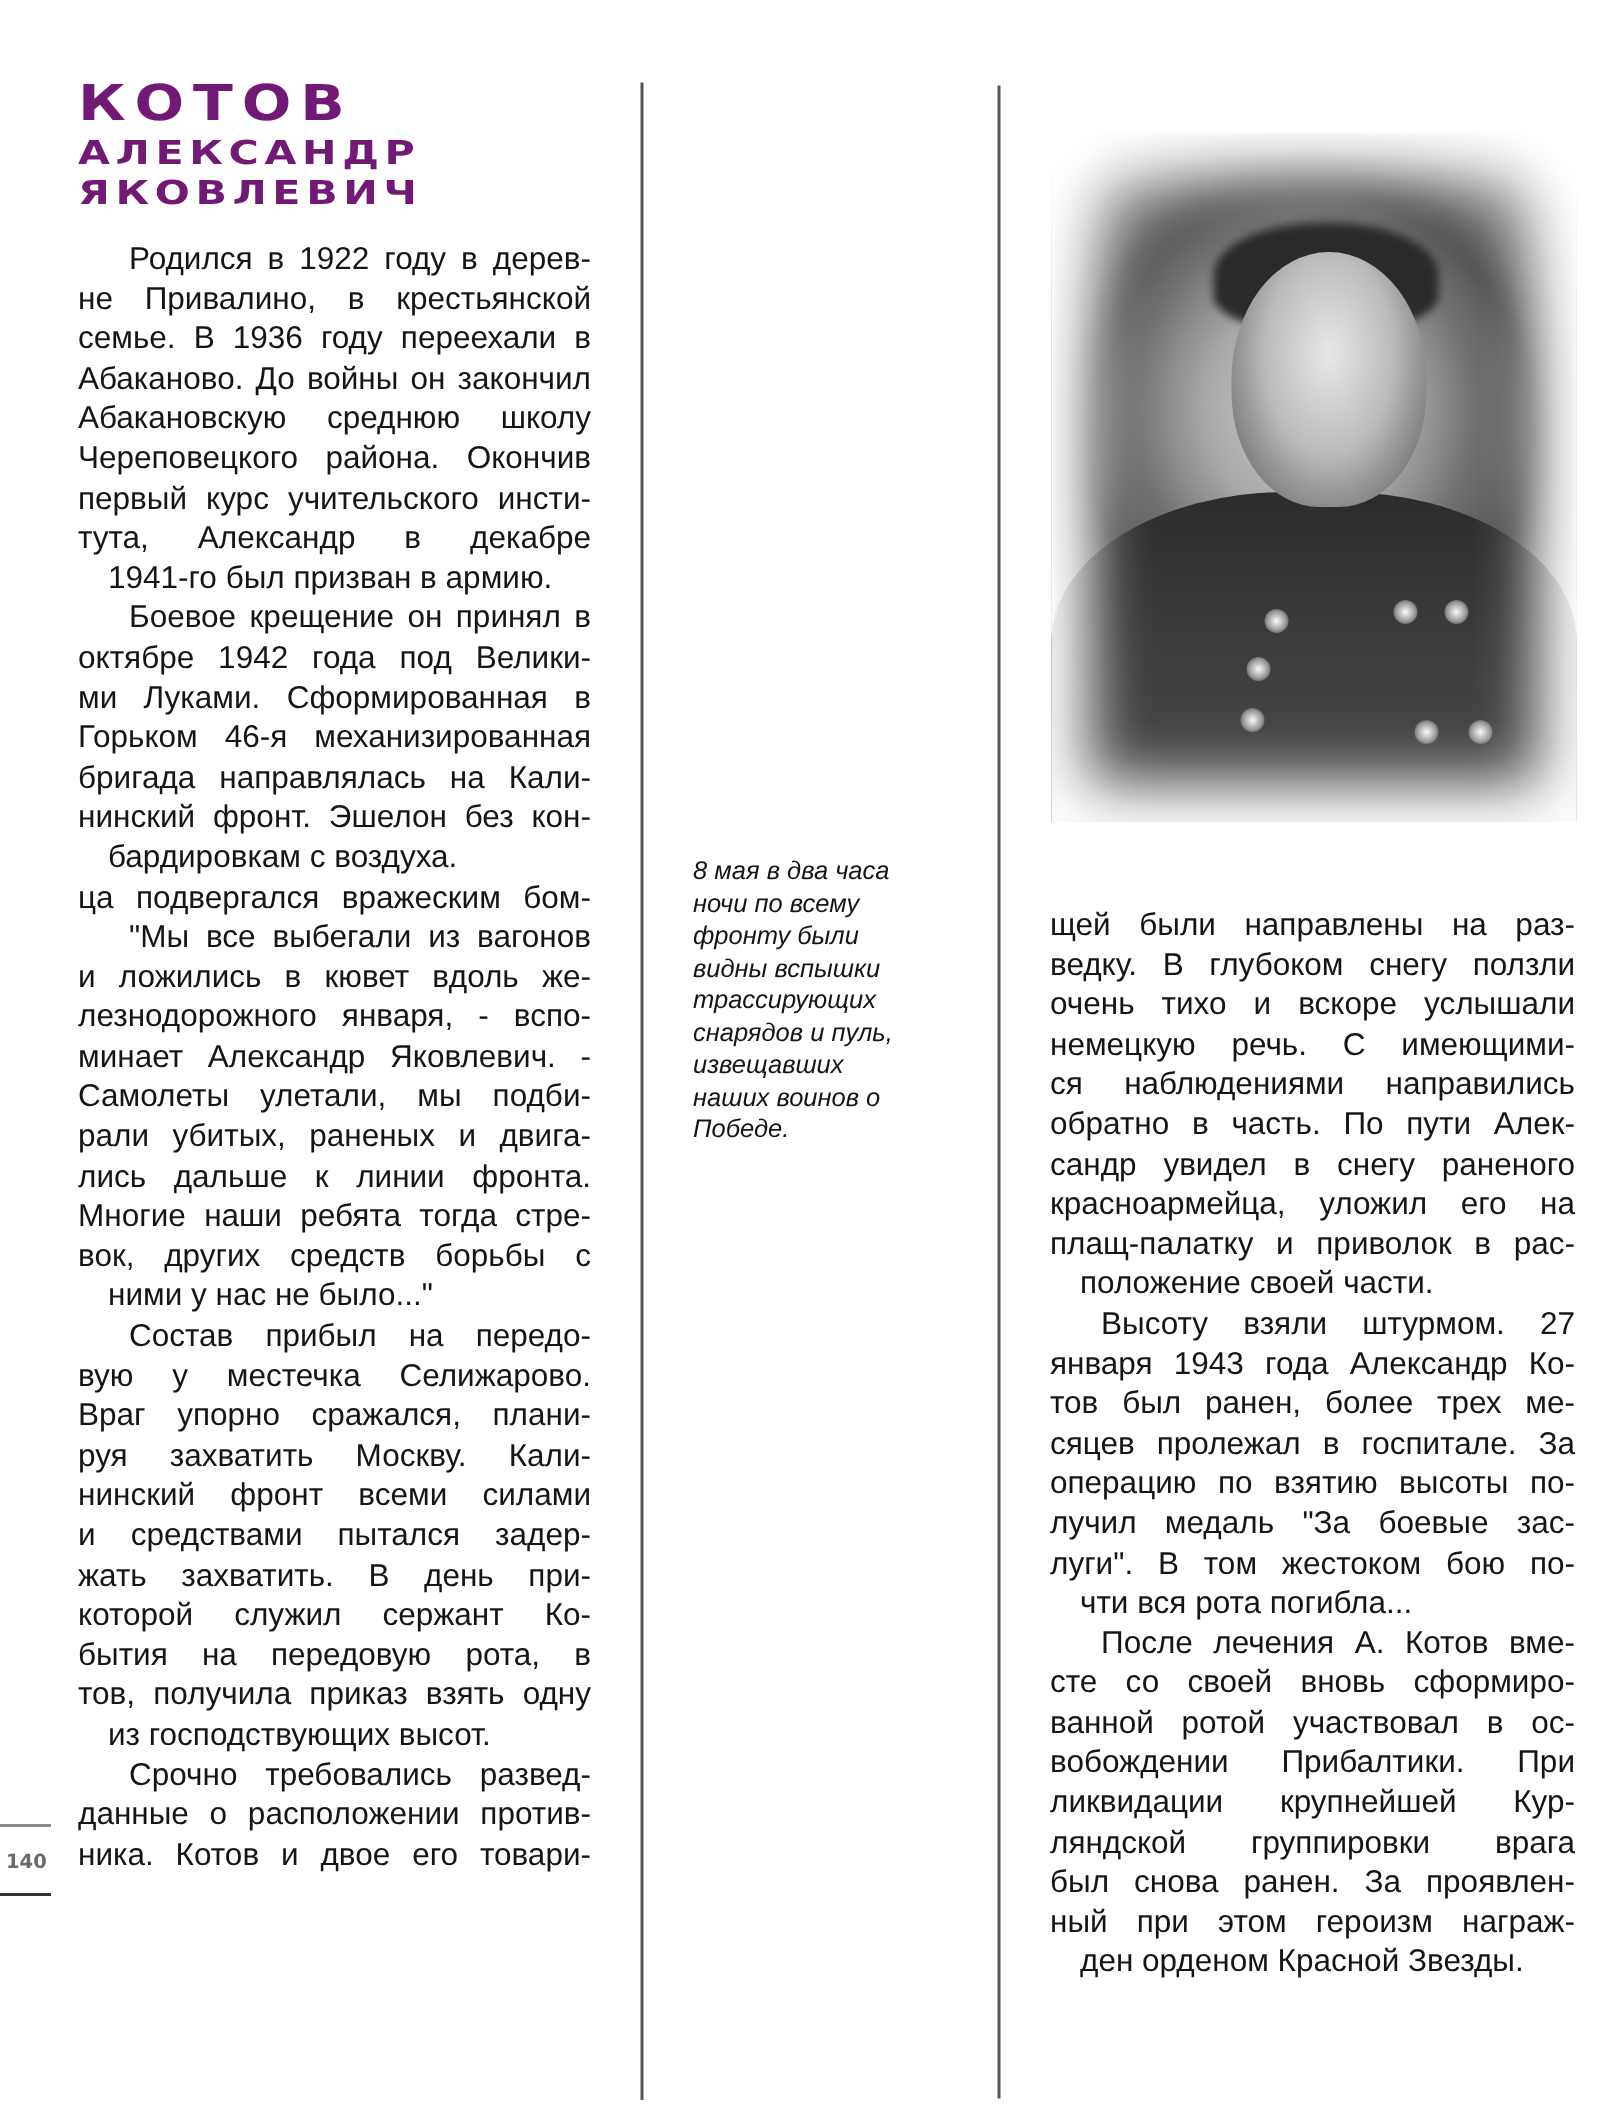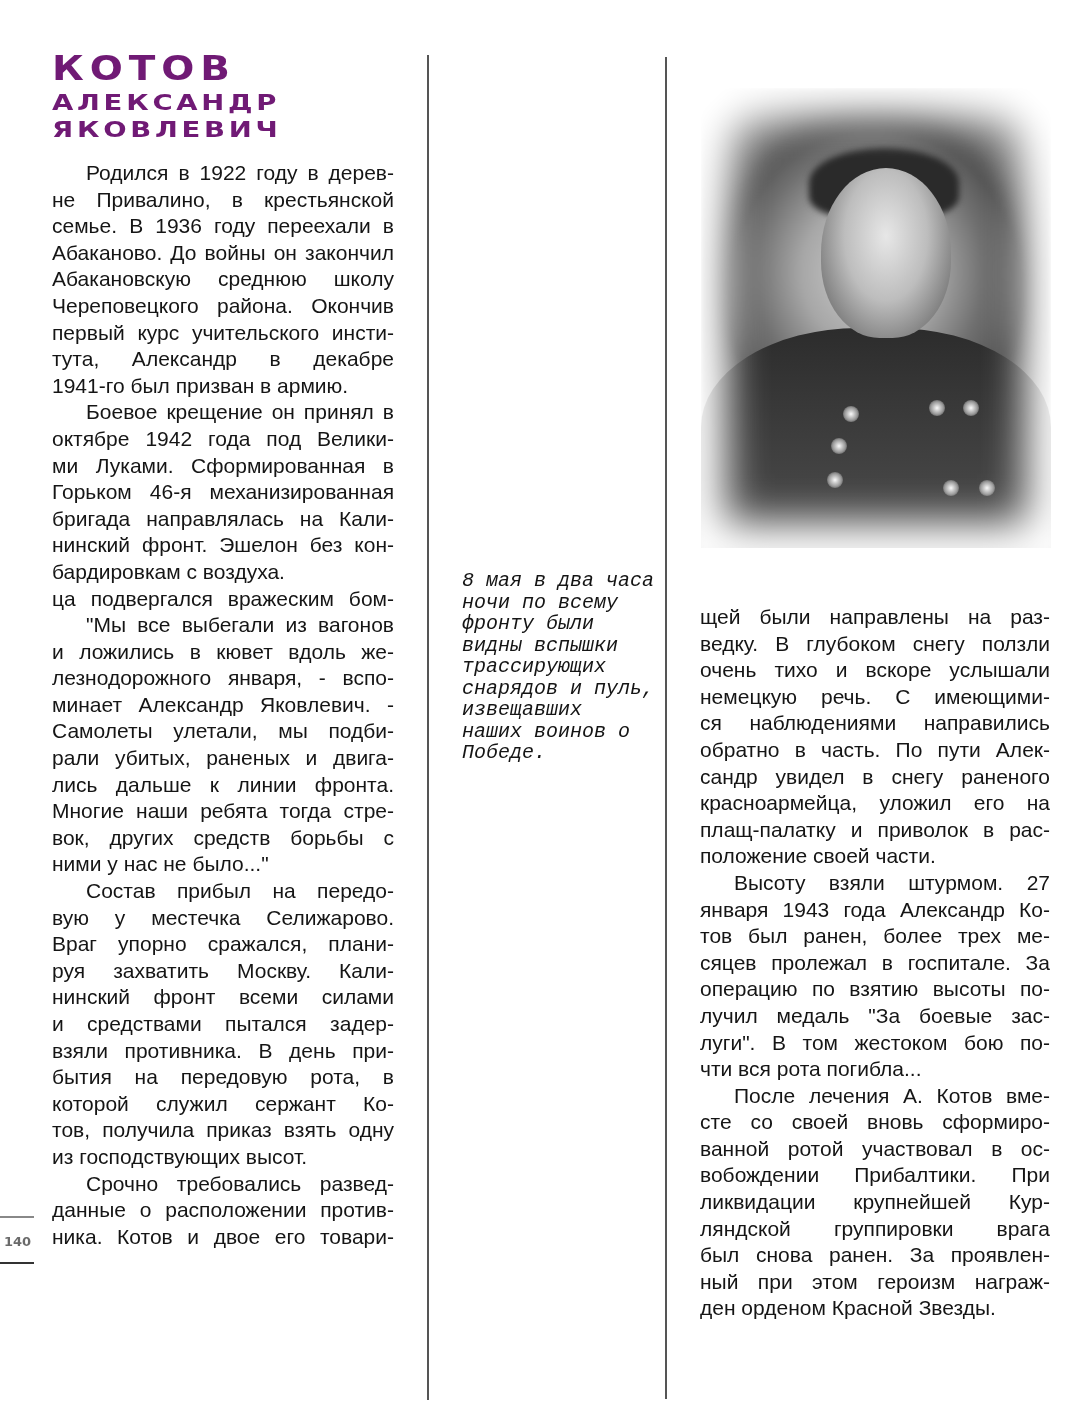--- a/index.html
+++ b/index.html
@@ -6,31 +6,31 @@
   body { width: 1076px; height: 1418px; position: relative; overflow: hidden; color: #111; }
   .page { position: absolute; left: 0; top: 0; width: 1076px; height: 1418px; background: #fff; }
 
   .title { position: absolute; left: 52px; top: 52px; font-family: "DejaVu Sans", sans-serif; font-weight: bold; color: #701a75; line-height: 1; letter-spacing: 3px; }
   .title .surname { display: block; font-size: 33px; letter-spacing: 5px; transform: scaleX(1.18); transform-origin: left; }
   .title .given { display: block; font-size: 22px; margin-top: 7px; letter-spacing: 3px; transform: scaleX(1.25); transform-origin: left; }
   .title .patronymic { display: block; font-size: 22px; margin-top: 5px; letter-spacing: 3px; transform: scaleX(1.25); transform-origin: left; }
 
   .col { position: absolute; font-family: "Liberation Sans", sans-serif; font-size: 21px; color: #151515; }
   .col .ln { display: block; height: 26.6px; line-height: 26.6px; white-space: nowrap; text-align: justify; text-align-last: justify; }
-  .col .ln.last { text-align-last: left; }
+  .col .ln.last { text-align-last: left; margin-left: 20px; }
   .col .ln.indent { padding-left: 34px; }
 
   .col1 { left: 52px; top: 160px; width: 342px; }
   .col3 { left: 700px; top: 604px; width: 350px; }
 
   .divider { position: absolute; width: 2px; background: #555; }
   .divider.left { left: 427px; top: 55px; height: 1345px; }
   .divider.right { left: 665px; top: 57px; height: 1342px; }
 
-  .caption { position: absolute; left: 462px; top: 570px; width: 172px; font-family: Liberation Mono, monospace; font-style: italic; font-size: 20px; color: #151515; }
+  .caption { position: absolute; left: 462px; top: 570px; width: 172px; font-family: Liberation Sans, sans-serif; font-style: italic; font-size: 17px; color: #151515; }
   .caption .ln { display: block; height: 21.5px; line-height: 21.5px; white-space: nowrap; }
 
   .photo { position: absolute; left: 701px; top: 88px; width: 350px; height: 460px; overflow: hidden; }
   .photo .bg { position: absolute; inset: 0;
     background:
       radial-gradient(ellipse 55% 45% at 48% 40%, #cfcfcf 0%, #a7a7a7 35%, #6f6f6f 60%, rgba(80,80,80,0) 80%),
       radial-gradient(ellipse 70% 60% at 50% 45%, #6a6a6a 0%, #4a4a4a 60%, rgba(255,255,255,0) 100%);
     filter: blur(2px);
   }
   .photo .head { position: absolute; left: 120px; top: 80px; width: 130px; height: 170px; border-radius: 50% 50% 45% 45%; background: radial-gradient(ellipse at 50% 40%, #e7e7e7 0%, #bdbdbd 45%, #7a7a7a 80%, #3c3c3c 100%); }
@@ -82,23 +82,23 @@
     <span class="ln">лись дальше к линии фронта.</span>
     <span class="ln">Многие наши ребята тогда стре-</span>
     <span class="ln">вок, других средств борьбы с</span>
     <span class="ln last">ними у нас не было..."</span>
     <span class="ln indent">Состав прибыл на передо-</span>
     <span class="ln">вую у местечка Селижарово.</span>
     <span class="ln">Враг упорно сражался, плани-</span>
     <span class="ln">руя захватить Москву. Кали-</span>
     <span class="ln">нинский фронт всеми силами</span>
     <span class="ln">и средствами пытался задер-</span>
-    <span class="ln">взяли противника. В день при-</span>
+    <span class="ln">жать захватить. В день при-</span>
+    <span class="ln">которой служил сержант Ко-</span>
     <span class="ln">бытия на передовую рота, в</span>
-    <span class="ln">которой служил сержант Ко-</span>
     <span class="ln">тов, получила приказ взять одну</span>
     <span class="ln last">из господствующих высот.</span>
     <span class="ln indent">Срочно требовались развед-</span>
     <span class="ln">данные о расположении против-</span>
     <span class="ln">ника. Котов и двое его товари-</span>
   </div>
 
   <div class="divider left"></div>
 
   <div class="caption">

